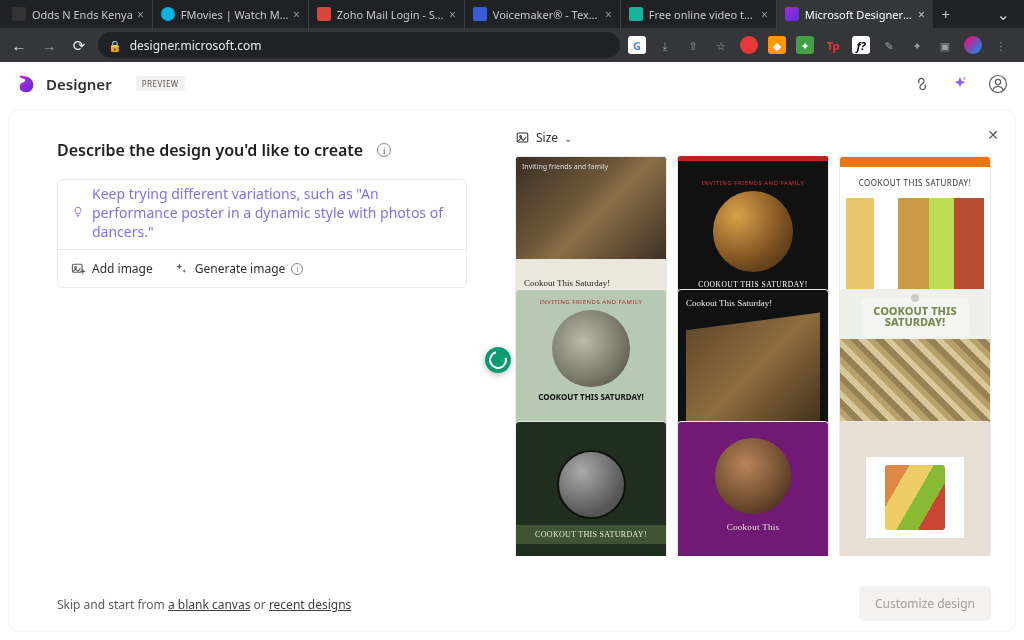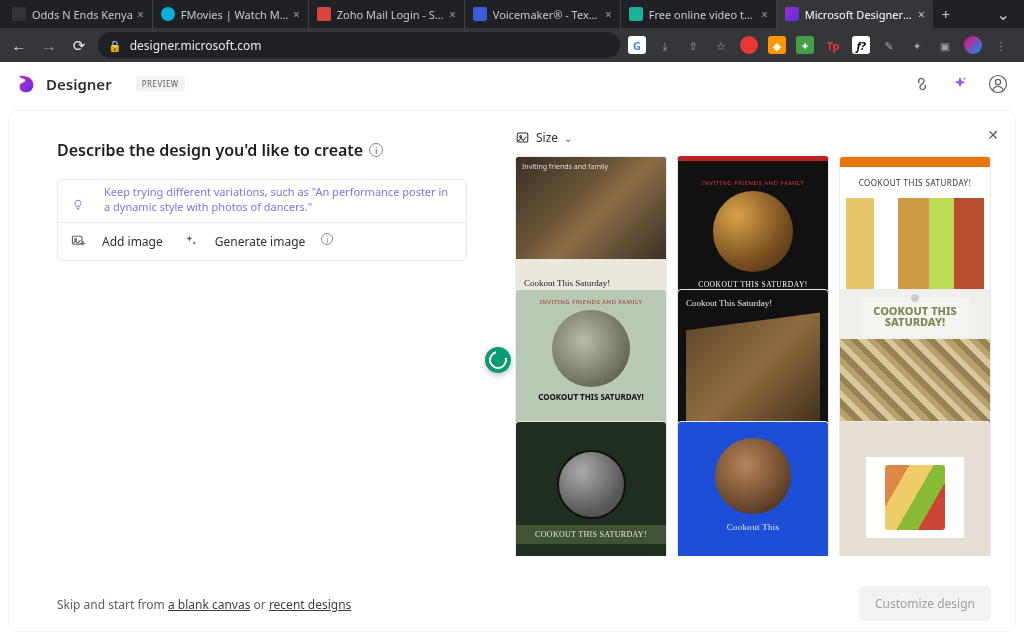--- a/index.html
+++ b/index.html
@@ -34,29 +34,29 @@
     .app-title{font-size:15px;font-weight:600;color:#323130;margin-right:24px}
     .preview-pill{font-size:8px;letter-spacing:.5px;background:#f3f2f1;color:#605e5c;padding:2px 6px;border-radius:3px;text-transform:uppercase}
     .hdr-right{margin-left:auto;display:flex;gap:18px;align-items:center;color:#605e5c}
     .hdr-icon{width:20px;height:20px;display:flex;align-items:center;justify-content:center;cursor:pointer}
     
     .main{display:flex;height:calc(640px - 28px - 34px - 44px);padding:4px 8px 8px 8px}
     .panel{flex:1;background:#fff;border:1px solid #f4f4f4;border-radius:10px;display:flex;position:relative}
     .left-col{width:498px;padding:28px 40px 18px 48px;display:flex;flex-direction:column}
     .right-col{flex:1;padding:18px 16px 18px 8px;position:relative}
     .close-x{position:absolute;top:14px;right:16px;color:#605e5c;font-size:14px;cursor:pointer}
-    .prompt-label{font-size:16px;font-weight:600;color:#201f1e;display:flex;align-items:center;gap:6px;margin-bottom:18px}
+    .prompt-label{font-size:16px;font-weight:600;color:#201f1e;display:flex;align-items:center;gap:14px;margin-bottom:18px}
     .info-dot{width:14px;height:14px;border:1px solid #8a8886;border-radius:50%;display:inline-flex;align-items:center;justify-content:center;font-size:9px;color:#8a8886}
     
     .input-card{border:1px solid #edebe9;border-radius:6px;overflow:hidden}
     .input-text{padding:16px 18px 6px 18px;font-size:18px;color:#323130;line-height:1.5;min-height:156px}
-    .hint-row{display:flex;align-items:flex-end;gap:20px;padding:4px 14px 8px 14px;font-size:11px;color:#8172e8}
+    .hint-row{display:flex;align-items:center;gap:8px;padding:4px 14px 8px 14px;font-size:14px;color:#8172e8}
     .bulb{color:#8661c5}
     .action-row{display:flex;align-items:center;border-top:1px solid #edebe9;padding:10px 12px;gap:20px}
-    .action-btn{display:flex;gap:16px;font-size:12px;color:#323130;cursor:pointer}
+    .action-btn{display:flex;align-items:center;gap:6px;font-size:12px;color:#323130;cursor:pointer}
     .action-btn .ic{width:16px;height:16px;color:#605e5c}
     .gen-btn{margin-left:auto;background:#8661e6;color:#fff;font-size:13px;font-weight:500;padding:8px 20px;border-radius:5px;border:none;cursor:pointer}
     
     .skip{margin-top:auto;font-size:12px;color:#605e5c;padding-top:18px}
     .skip u{color:#404040;cursor:pointer}
     
     .floating-g{position:absolute;left:476px;top:236px;width:26px;height:26px;border-radius:50%;background:#0b9b72;display:flex;align-items:center;justify-content:center;box-shadow:0 2px 6px rgba(0,0,0,.25)}
     .floating-g::after{content:"";width:14px;height:14px;border:2px solid #fff;border-radius:50%;border-top-color:transparent;transform:rotate(30deg)}
     
     .size-row{display:flex;align-items:center;gap:6px;font-size:12px;color:#323130;margin-bottom:10px;cursor:pointer}
@@ -89,21 +89,21 @@
     .c5 .img{flex:1;background:linear-gradient(135deg,#5a4428,#8f6c3f 50%,#3b2c1a);clip-path:polygon(0 15%,100% 0,100% 100%,0 100%)}
     .c6{background:#eef0eb;display:flex;flex-direction:column}
     .c6 .tag{margin:8px auto 2px auto;width:72%;background:#f4f4f0;padding:7px 4px 9px 4px;text-align:center;border-radius:4px;position:relative}
     .c6 .tag::before{content:"";position:absolute;top:-4px;left:50%;transform:translateX(-50%);width:8px;height:8px;background:#ccc;border-radius:50%}
     .c6 .t{font-size:11px;font-weight:800;color:#7a8b54;line-height:1.05}
     .c6 .img{flex:1;background:repeating-linear-gradient(45deg,#b8a06a 0 6px,#968254 6px 12px,#d8c79a 12px 18px)}
     .c7{background:#1f2e1e;display:flex;flex-direction:column;align-items:center;justify-content:center}
     .c7 .circ{width:46%;aspect-ratio:1/1;border-radius:50%;background:radial-gradient(circle at 35% 30%,#aaa,#555 70%);border:2px solid #111;margin-bottom:6px}
     .c7 .band{background:#3e5433;width:100%;text-align:center;padding:5px 0;font-family:Georgia,serif;font-size:8px;color:#e8e4d4;letter-spacing:.3px}
     .c7 .fill{flex:.4}
-    .c8{background:#1d4ed8;display:flex;flex-direction:column;align-items:center;padding:10px;overflow:hidden}
+    .c8{background:#701a75;display:flex;flex-direction:column;align-items:center;padding:10px;overflow:hidden}
     .c8 .circ{width:58%;aspect-ratio:1/1;border-radius:50%;background:radial-gradient(circle at 40% 35%,#b8855a,#6d4a2e 60%,#2e1f14);margin-top:6px;margin-bottom:8px}
     .c8 .t{font-family:Georgia,serif;font-size:9px;color:#eee4d2;text-align:center;letter-spacing:.3px}
     .c9{background:#e7ded6;display:flex;align-items:center;justify-content:center;padding:14px}
     .c9 .inner{background:#fff;width:80%;height:66%;display:flex;align-items:center;justify-content:center}
     .c9 .pic{width:62%;height:80%;background:linear-gradient(120deg,#d84 25%,#ec6 25% 50%,#8b3 50% 72%,#c43 72%);border-radius:3px}
     
     .customize{position:absolute;right:24px;bottom:10px;background:#f3f2f1;color:#a19f9d;font-size:12px;padding:9px 16px;border-radius:5px}
   </style>
 </head>
 <body>

